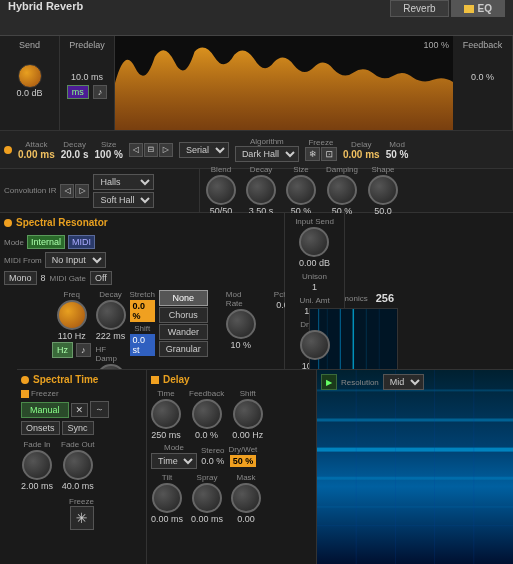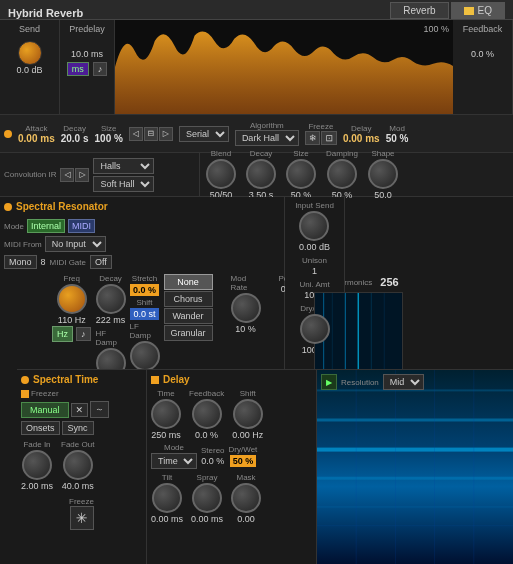--- a/index.html
+++ b/index.html
@@ -9,23 +9,23 @@
       background: #1a1a1a;
       font-family: Arial, sans-serif;
       font-size: 10px;
       color: #ccc;
       overflow: hidden;
     }
 
     
     .title-bar {
       background: #2a2a2a;
-      height: 20px;
-      display: flex;
-      align-items: flex-end;
+      height: 36px;
+      display: flex;
+      align-items: flex-start;
       padding: 0 8px;
       border-bottom: 1px solid #444;
     }
     .title-bar-title {
       color: #ddd;
       font-size: 11px;
       font-weight: bold;
     }
     .title-bar-tabs {
       margin-left: auto;
@@ -40,20 +40,21 @@
       font-size: 10px;
       cursor: pointer;
     }
     .tab-btn.active {
       background: #555;
     }
     .tab-btn-eq {
       display: flex;
       align-items: center;
       gap: 4px;
+      font-weight: bold;
     }
     .eq-indicator {
       width: 10px;
       height: 8px;
       background: #f0c040;
       display: inline-block;
     }
 
     
     .top-section {
@@ -66,21 +67,21 @@
       width: 60px;
       padding: 4px 4px;
       display: flex;
       flex-direction: column;
       align-items: center;
       border-right: 1px solid #333;
     }
     .section-label {
       font-size: 9px;
       color: #aaa;
-      margin-bottom: 7px;
+      margin-bottom: 14px;
     }
     .knob-small {
       width: 24px;
       height: 24px;
       border-radius: 50%;
       background: radial-gradient(circle at 35% 35%, #e8a020, #a05010);
       border: 1px solid #333;
       position: relative;
     }
     .value-label {
@@ -612,25 +613,20 @@
       <div style="display:flex;flex-direction:column;gap:2px;">
         <div class="flex-col">
           <span class="small-label">Stretch</span>
           <div style="display:flex;align-items:center;gap:2px;">
             <div class="highlight-box">0.0 %</div>
           </div>
         </div>
         <div class="flex-col">
           <span class="small-label">Shift</span>
           <div class="highlight-box-blue">0.0 st</div>
-        </div>
-        <div class="flex-col">
-          <span class="small-label">LF Damp</span>
-          <div class="knob-medium"></div>
-          <span class="small-value">0.0 %</span>
         </div>
       </div>
 
       <div style="display:flex;gap:18px;">
         <div class="preset-btns">
           <button class="preset-btn active">None</button>
           <button class="preset-btn">Chorus</button>
           <button class="preset-btn">Wander</button>
           <button class="preset-btn">Granular</button>
         </div>

